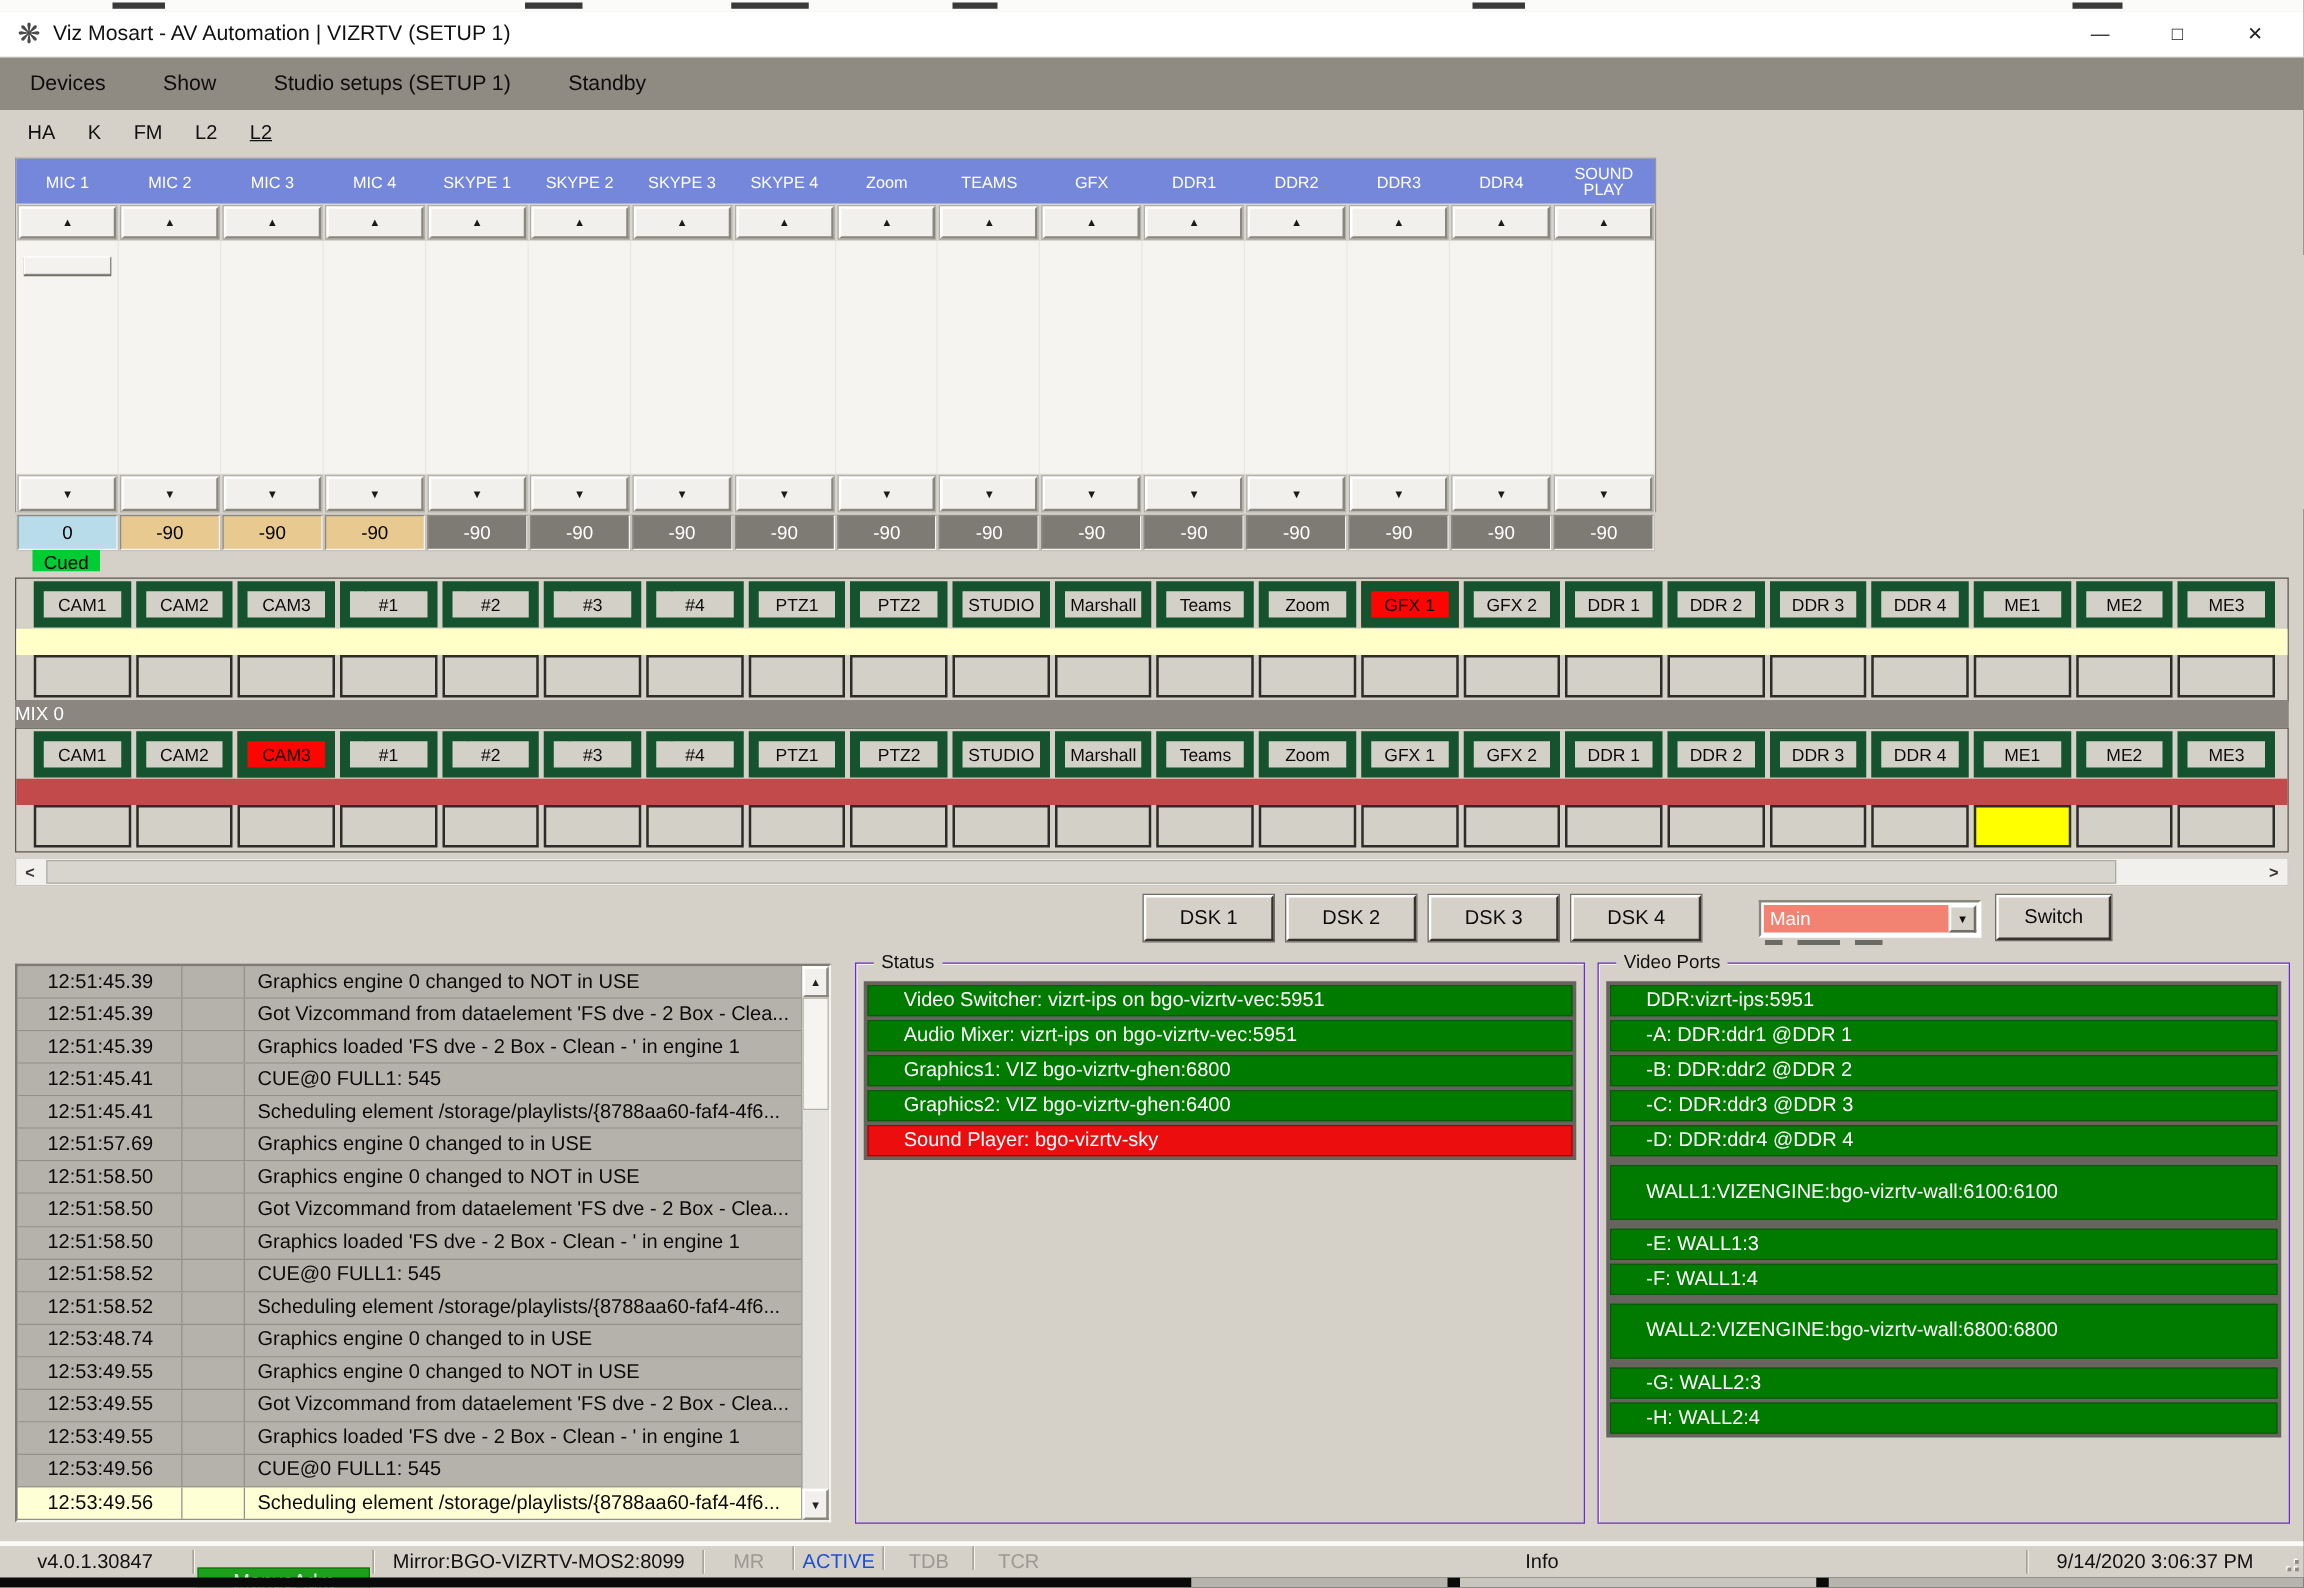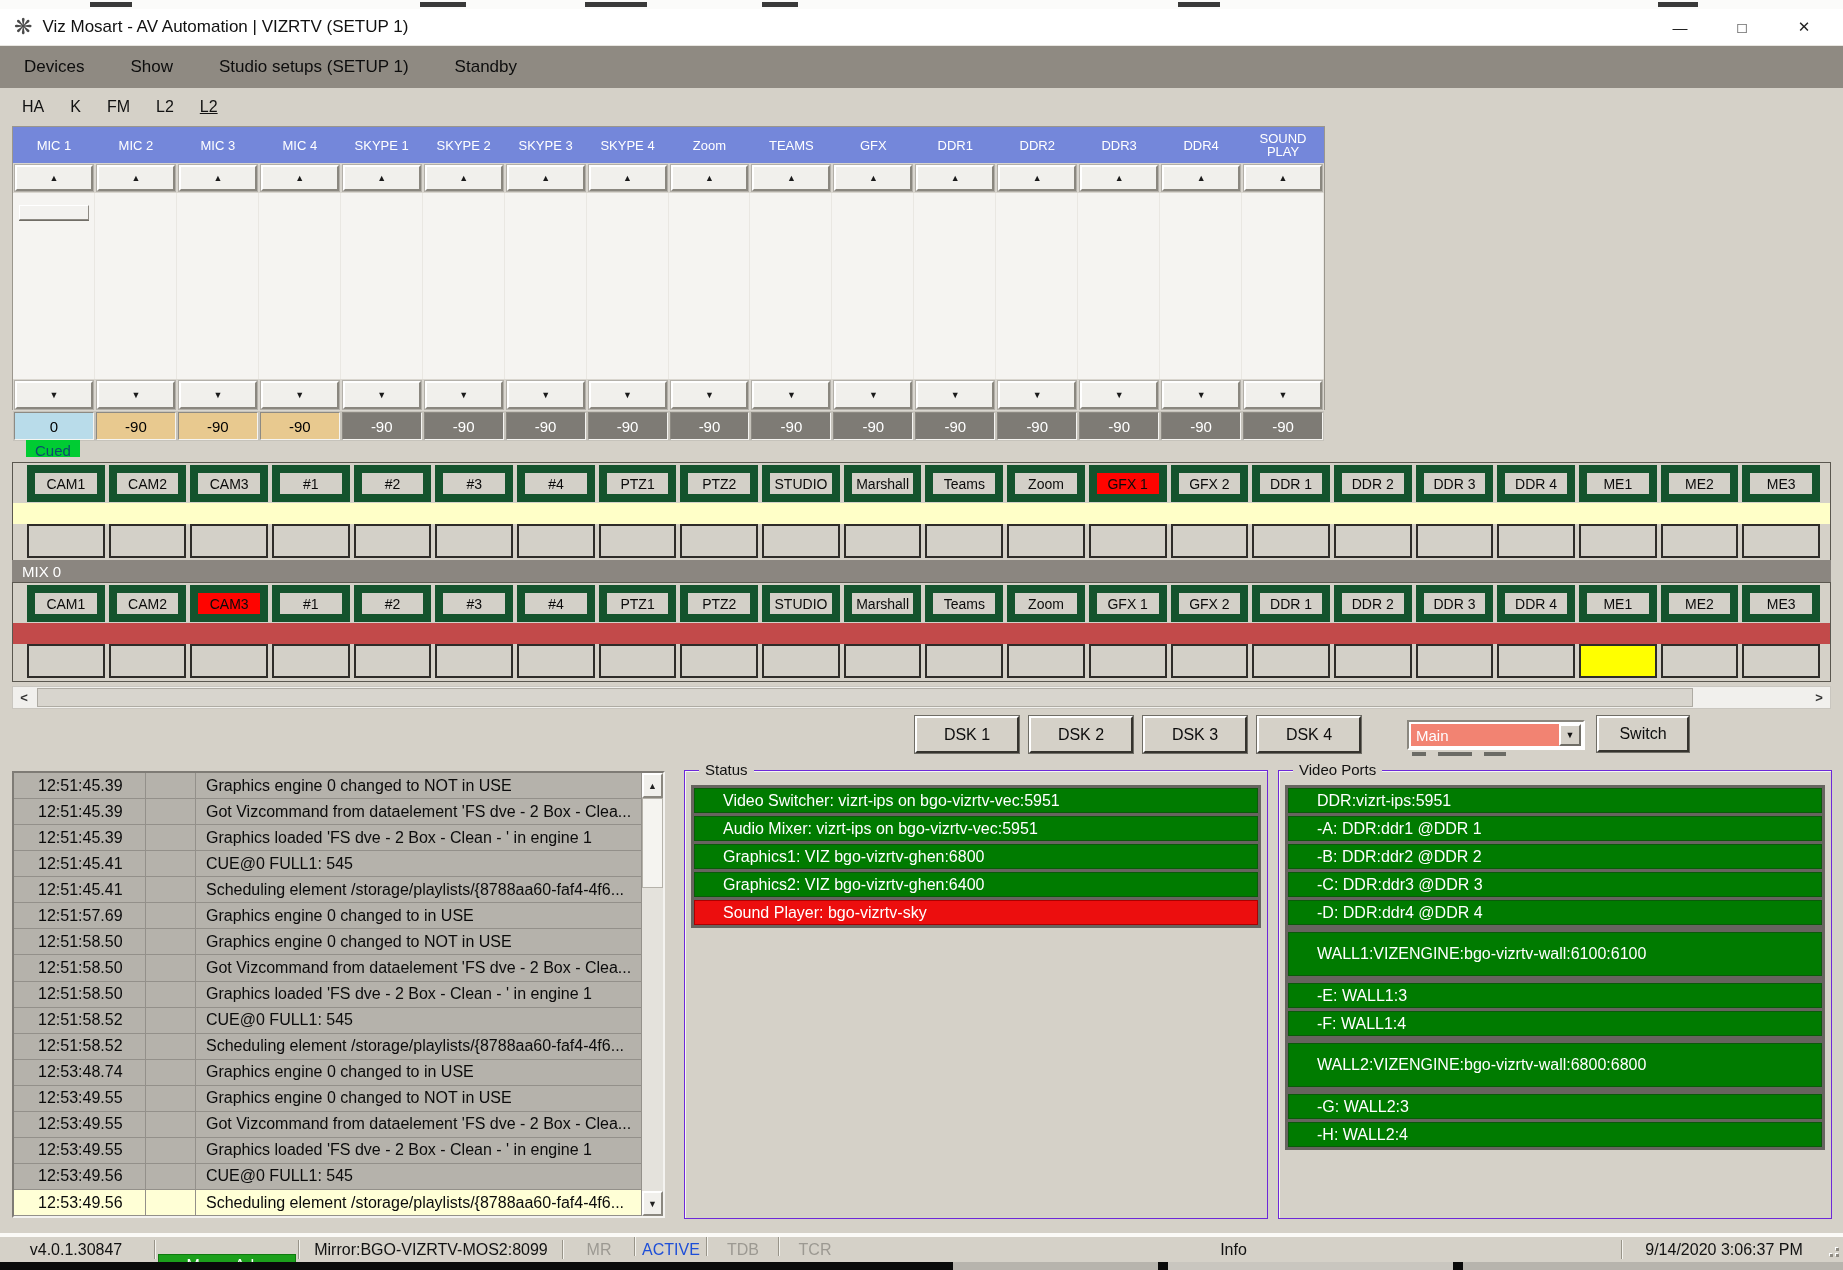--- a/index.html
+++ b/index.html
@@ -38,33 +38,33 @@
   .mx-faders { display:grid; grid-template-columns:repeat(16,1fr); height:186px; background:#f5f4f1; }
   .mx-fcol { position:relative; border-right:1px solid #e9e7e2; }
   .fader-handle { position:absolute; left:6px; top:12px; width:70px; height:15px; background:#f3f2ef; border:1px solid #8d8a83; border-top-color:#fff; border-left-color:#fff; box-shadow:0 1px 0 #706d66; }
   .mx-vals { height:30px; background:#c6c3bb; }
   .mx-val { margin:1px; border:1px solid #8d8a83; border-bottom-color:#f5f4f1; border-right-color:#f5f4f1; display:flex; align-items:center; justify-content:center; font-size:15px; }
   .val-blue { background:#b9dcea; color:#000; }
   .val-tan  { background:#e8c98f; color:#000; }
   .val-gray { background:#7e7b75; color:#fff; }
 
   
-  .cued-label { position:absolute; left:26px; top:440px; height:17px; background:#00cc33; color:#0c4a6e; font-size:15px; padding:2px 9px 0; }
+  .cued-label { position:absolute; left:26px; top:440px; height:17px; background:#00cc33; color:#000000; font-size:15px; padding:2px 9px 0; }
   .src-panel { position:absolute; left:12px; width:1819px; background:#d5d1c8; border:1px solid #5a574f; }
   .src-btn-row { display:grid; grid-template-columns:repeat(22,1fr); padding:2px 8px 1px 12px; height:40px; }
   .src-btn { margin:0 2px; background:#d3d0c8; border:8px solid #14532d; display:flex; align-items:center; justify-content:center; overflow:hidden; }
   .src-btn.red { background:#ff0400; }
   .btn-label { text-align:center; font-size:14px; line-height:16px; color:#0b0b0b; }
   .btn-label.clip { position:relative; top:-8px; }
   .btn-label span { display:block; }
   .src-strip { height:21px; width:100%; }
   .src-cell-row { display:grid; grid-template-columns:repeat(22,1fr); padding:0 8px 2px 12px; height:36px; }
   .src-cell { margin:0 2px; background:#d3d0c8; border:2px solid #2e2c29; }
   .src-cell.on-air { background:#ffff00; }
-  .mix-band { position:absolute; left:12px; top:560px; width:1819px; height:22px; background:#8b8680; color:#fff; font-size:15px; display:flex; align-items:center; padding-left:10px; }
+  .mix-band { position:absolute; left:12px; top:560px; width:1819px; height:22px; background:#8b8680; color:#fff; font-size:15px; display:flex; align-items:center; }
 
   
   .hscroll { position:absolute; left:12px; top:686px; width:1819px; height:23px; background:#f1f0ed; border:1px solid #c9c6bf; }
   .hs-arrow { position:absolute; top:0; width:22px; height:21px; display:flex; align-items:center; justify-content:center; font-size:13px; color:#333; font-weight:bold; }
   .hs-left { left:0; } .hs-right { right:0; }
   .hs-thumb { position:absolute; left:24px; top:1px; width:1656px; height:19px; background:#d8d5ce; border:1px solid #aeaba3; }
 
   
   .dsk-row { position:absolute; left:915px; top:716px; display:flex; gap:10px; }
   .dsk-btn, .switch-btn { width:104px; height:37px; background:#d5d1c8; border:2px solid; border-color:#ffffff #35332e #35332e #ffffff; outline:1px solid #6f6d66; display:flex; align-items:center; justify-content:center; font-size:16px; color:#0d0d0d; }

